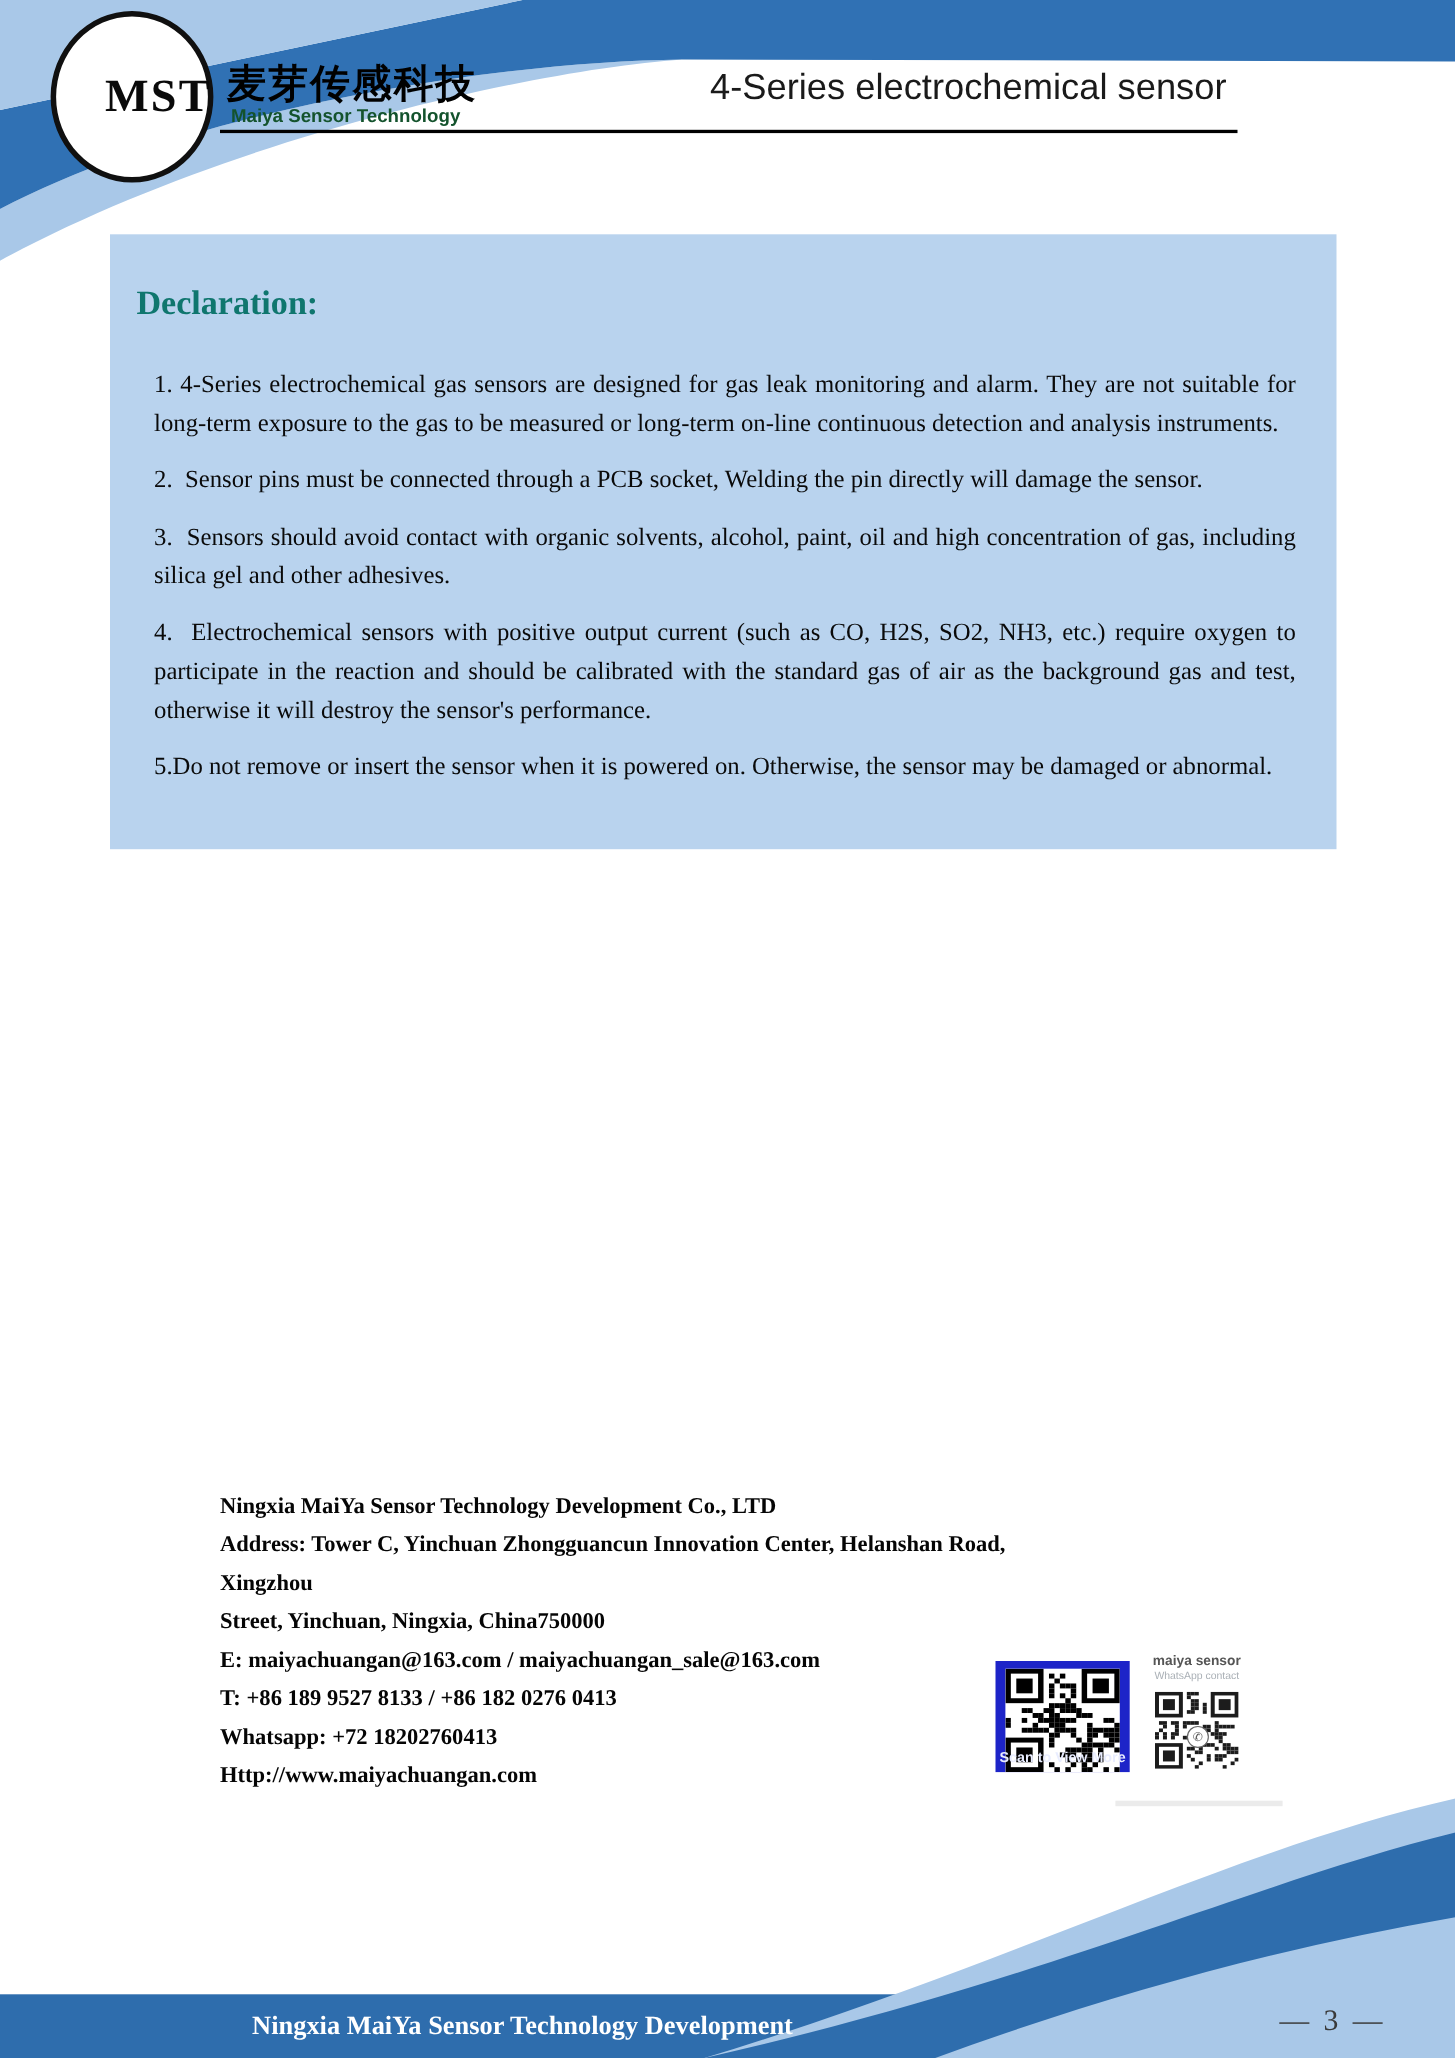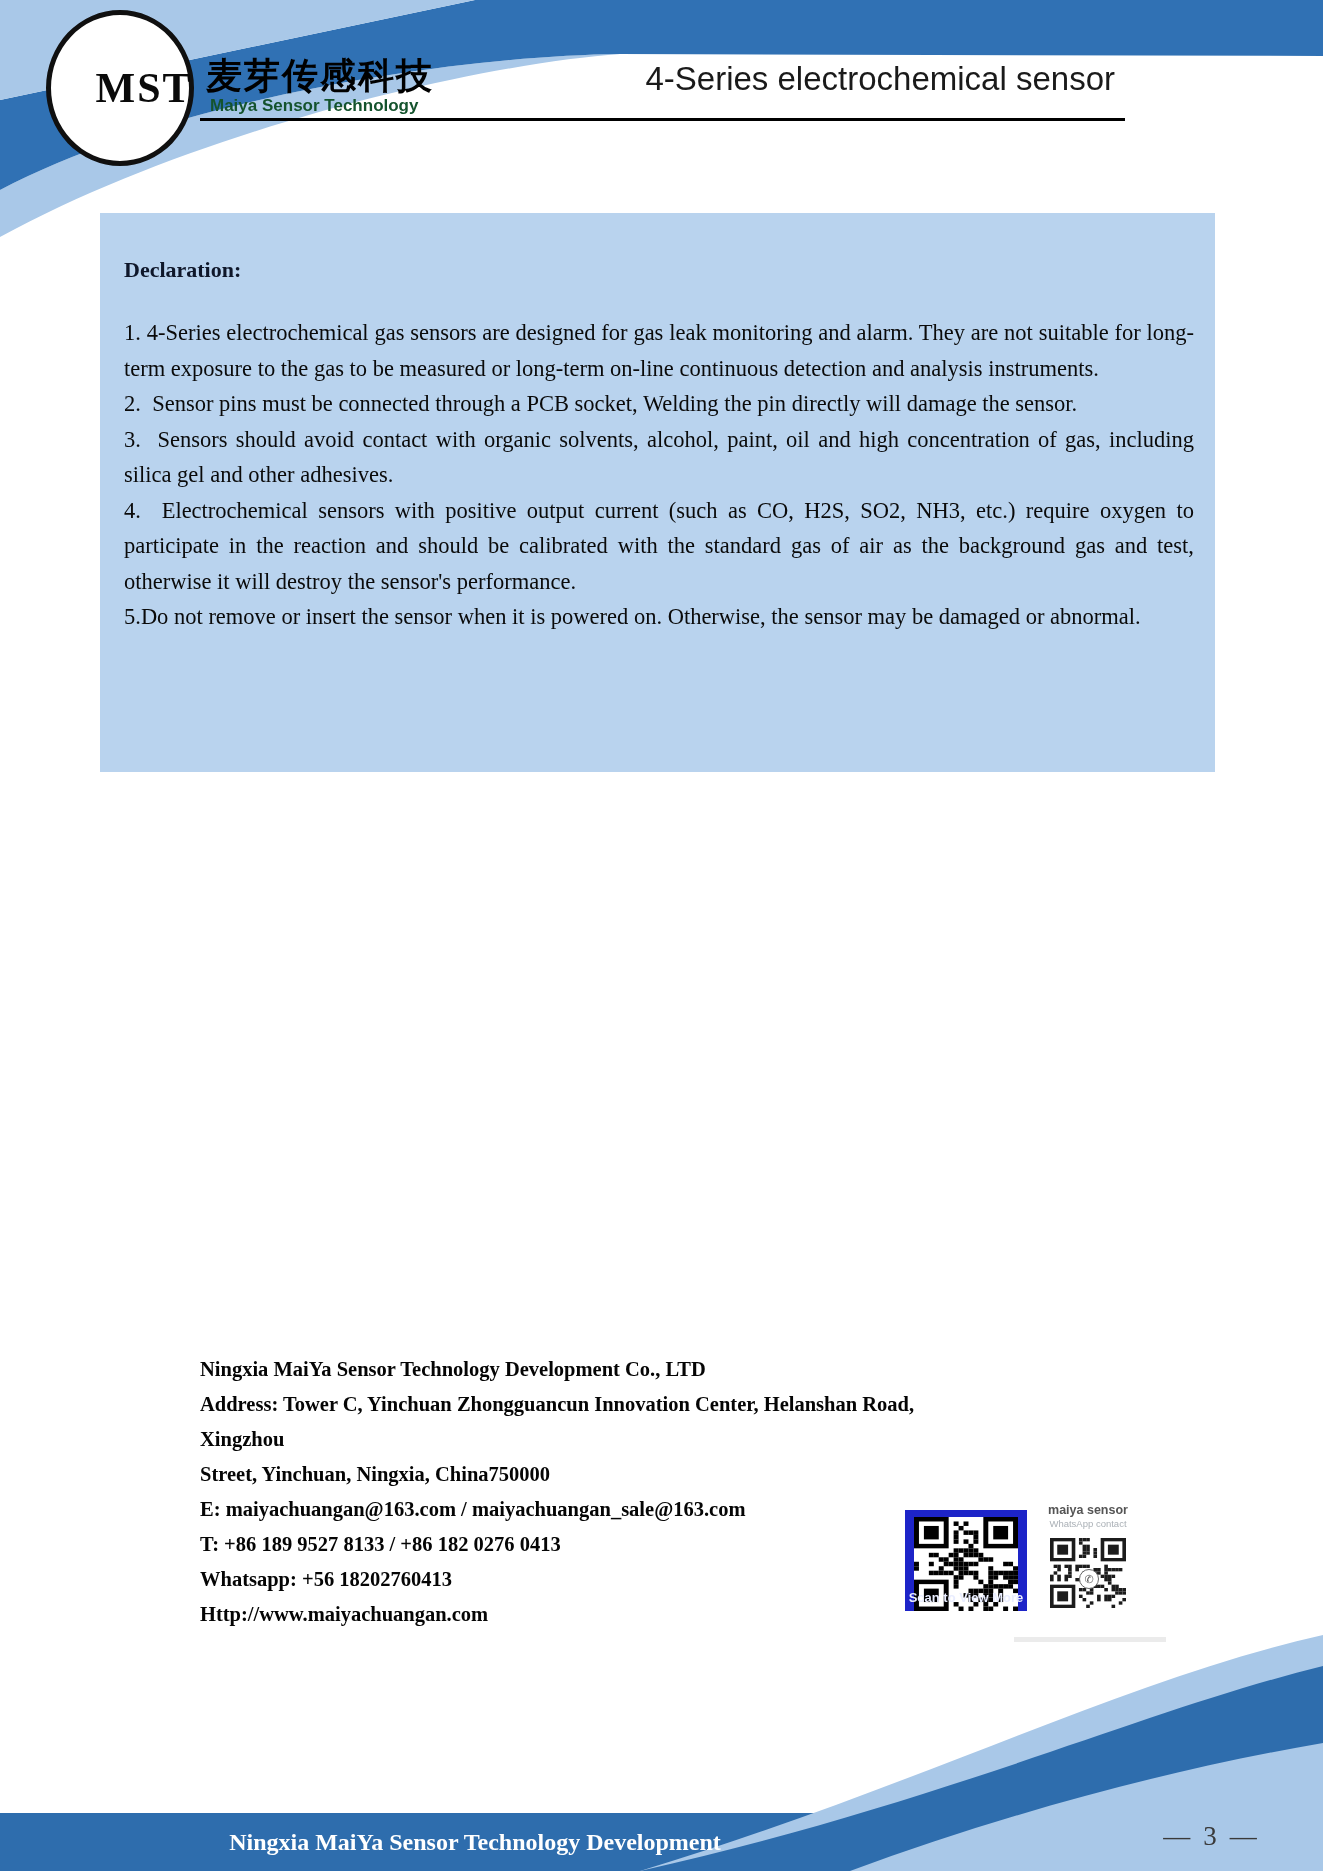--- a/index.html
+++ b/index.html
@@ -17,24 +17,24 @@
   .brand-cn{left:206px;top:52px;font-family:Liberation Serif, serif;font-weight:bold;
       font-size:36px;letter-spacing:2px;color:#000;z-index:3;}
   .brand-en{left:210px;top:96px;font-family:"Liberation Sans",sans-serif;font-weight:bold;
       font-size:17px;color:#14532d;z-index:3;}
   .header-rule{left:200px;top:118px;width:925px;height:3px;background:#000;z-index:3;}
   .doc-title{left:615px;top:60px;width:500px;text-align:right;z-index:3;
       font-family:"Liberation Sans",sans-serif;font-size:33px;color:#1a1a1a;}
 
   
   .decl-box{left:100px;top:213px;width:1115px;height:559px;background:#b9d3ee;z-index:2;}
-  .decl-head{position:absolute;left:24px;top:44px;font-weight:bold;font-size:22px;color:#0f172a;}
+  .decl-head{position:absolute;left:24px;top:44px;font-weight:bold;font-size:31px;color:#0f766e;}
   .decl-body{position:absolute;left:24px;top:102px;width:1070px;font-size:22.5px;
       line-height:35.5px;color:#0a0a0a;}
-  .decl-body p{margin:0;text-align:justify;white-space:pre-wrap;}
+  .decl-body p{margin:16px;text-align:justify;white-space:pre-wrap;}
 
   
   .contact{left:200px;top:1352px;width:800px;font-weight:bold;font-size:20.5px;
       line-height:35px;color:#050505;z-index:2;}
 
   
   .qr-blue{left:905px;top:1510px;width:122px;height:101px;background:#1d24c8;z-index:3;}
   .qr-blue svg{position:absolute;left:9px;top:7px;width:104px;height:94px;background:#fff;}
   .qr-blue-caption{position:absolute;left:0;bottom:6px;width:100%;text-align:center;
       font-family:"Liberation Sans",sans-serif;font-weight:bold;font-size:13px;color:#e9edff;}
@@ -85,21 +85,21 @@
       <p>5.Do not remove or insert the sensor when it is powered on. Otherwise, the sensor may be damaged or abnormal.</p>
     </div>
   </div>
 
   <div class="abs contact">
     <div>Ningxia MaiYa Sensor Technology Development Co., LTD</div>
     <div>Address: Tower C, Yinchuan Zhongguancun Innovation Center, Helanshan Road, Xingzhou</div>
     <div>Street, Yinchuan, Ningxia, China750000</div>
     <div>E: maiyachuangan@163.com / maiyachuangan_sale@163.com</div>
     <div>T: +86 189 9527 8133 / +86 182 0276 0413</div>
-    <div>Whatsapp: +56 18202760413</div>
+    <div>Whatsapp: +72 18202760413</div>
     <div>Http://www.maiyachuangan.com</div>
   </div>
 
   <div class="abs qr-blue">
     <svg id="qr1" viewBox="0 0 100 100" preserveAspectRatio="none" fill="#000" style="color: rgb(0, 0, 0);">
         <rect x="38.095238095238095" y="4.761904761904762" width="4.761904761904762" height="4.761904761904762"></rect>
         <rect x="47.61904761904762" y="4.761904761904762" width="4.761904761904762" height="4.761904761904762"></rect>
         <rect x="42.857142857142854" y="9.523809523809524" width="4.761904761904762" height="4.761904761904762"></rect>
         <rect x="38.095238095238095" y="14.285714285714285" width="4.761904761904762" height="4.761904761904762"></rect>
         <rect x="47.61904761904762" y="14.285714285714285" width="4.761904761904762" height="4.761904761904762"></rect>

